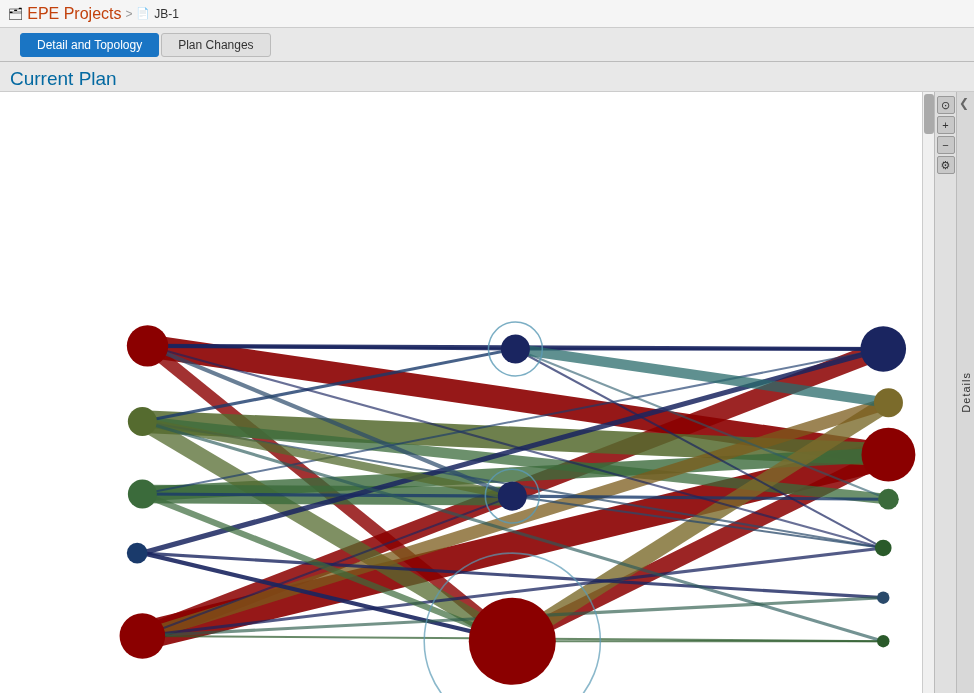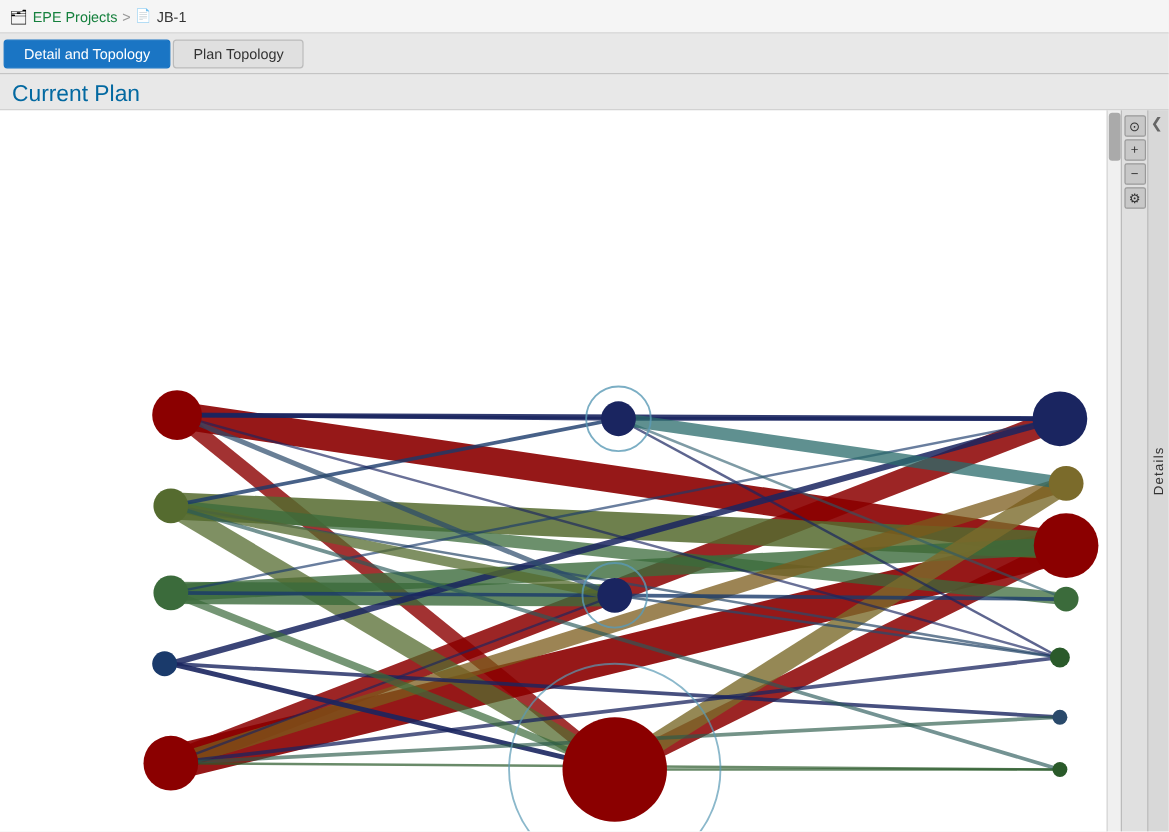--- a/index.html
+++ b/index.html
@@ -8,32 +8,32 @@
     
     .breadcrumb-bar {
       display: flex;
       align-items: center;
       background: #f5f5f5;
       border-bottom: 1px solid #ccc;
       padding: 4px 8px;
       height: 28px;
       gap: 4px;
     }
-    .breadcrumb-link { color: #15803d; text-decoration: none; font-size: 12px; cursor: pointer; }
+    .breadcrumb-link { color: #c2410c; text-decoration: none; font-size: 16px; cursor: pointer; }
     .breadcrumb-sep { color: #999; font-size: 12px; }
     .breadcrumb-current { color: #333; font-size: 12px; text-align: center; }
     .breadcrumb-file-icon { font-size: 11px; color: #555; }
 
     
     .tab-bar {
       display: flex;
       align-items: center;
       background: #e8e8e8;
       border-bottom: 1px solid #bbb;
-      padding: 4px 3px;
+      padding: 4px 20px;
       gap: 2px;
       height: 34px;
     }
     .tab {
       padding: 4px 16px;
       border: 1px solid #bbb;
       border-radius: 3px;
       cursor: pointer;
       font-size: 12px;
       background: #e0e0e0;
@@ -148,21 +148,21 @@
 <div class="breadcrumb-bar">
   <span>🗂</span>
   <a class="breadcrumb-link">EPE Projects</a>
   <span class="breadcrumb-sep">&gt;</span>
   <span class="breadcrumb-file-icon">📄</span>
   <span class="breadcrumb-current">JB-1</span>
 </div>
 
 <div class="tab-bar">
   <div class="tab active">Detail and Topology</div>
-  <div class="tab">Plan Topology</div>
+  <div class="tab">Plan Changes</div>
 </div>
 
 <div class="section-header">
   <span>Current Plan</span>
 </div>
 
 <div class="main-layout">
 
   <div class="canvas-area">
     <svg class="topology" viewBox="0 0 875 580" xmlns="http://www.w3.org/2000/svg">

